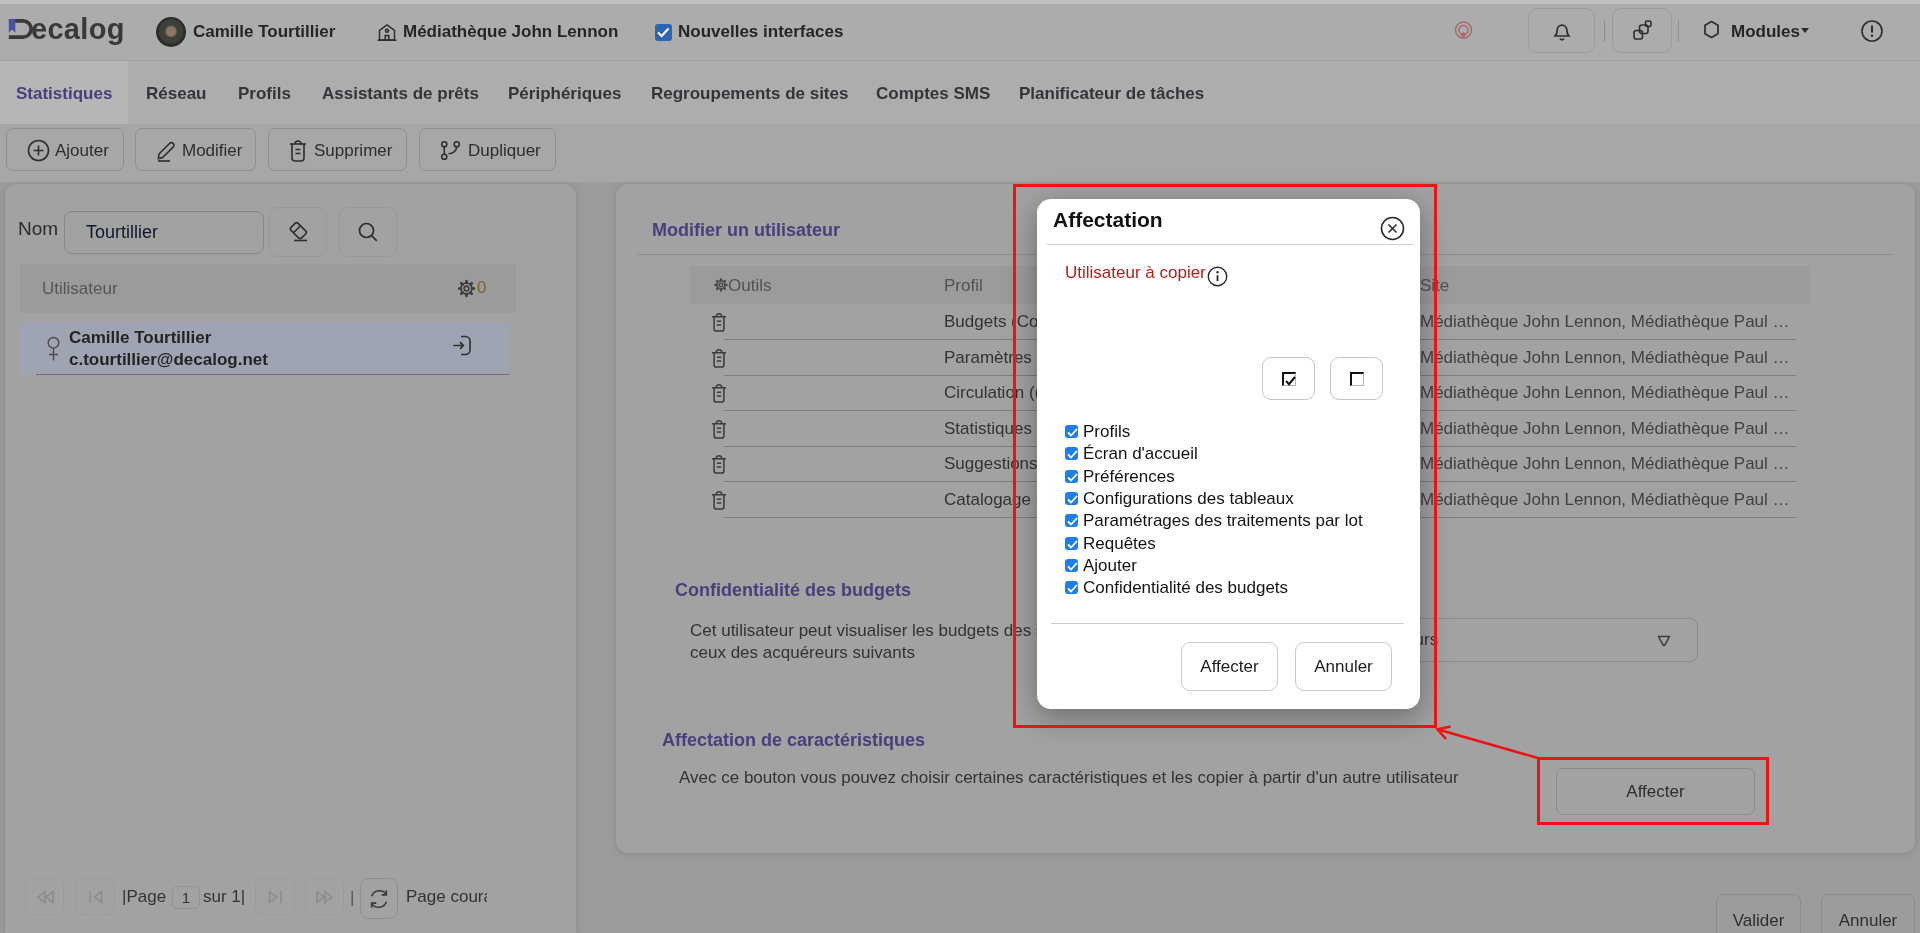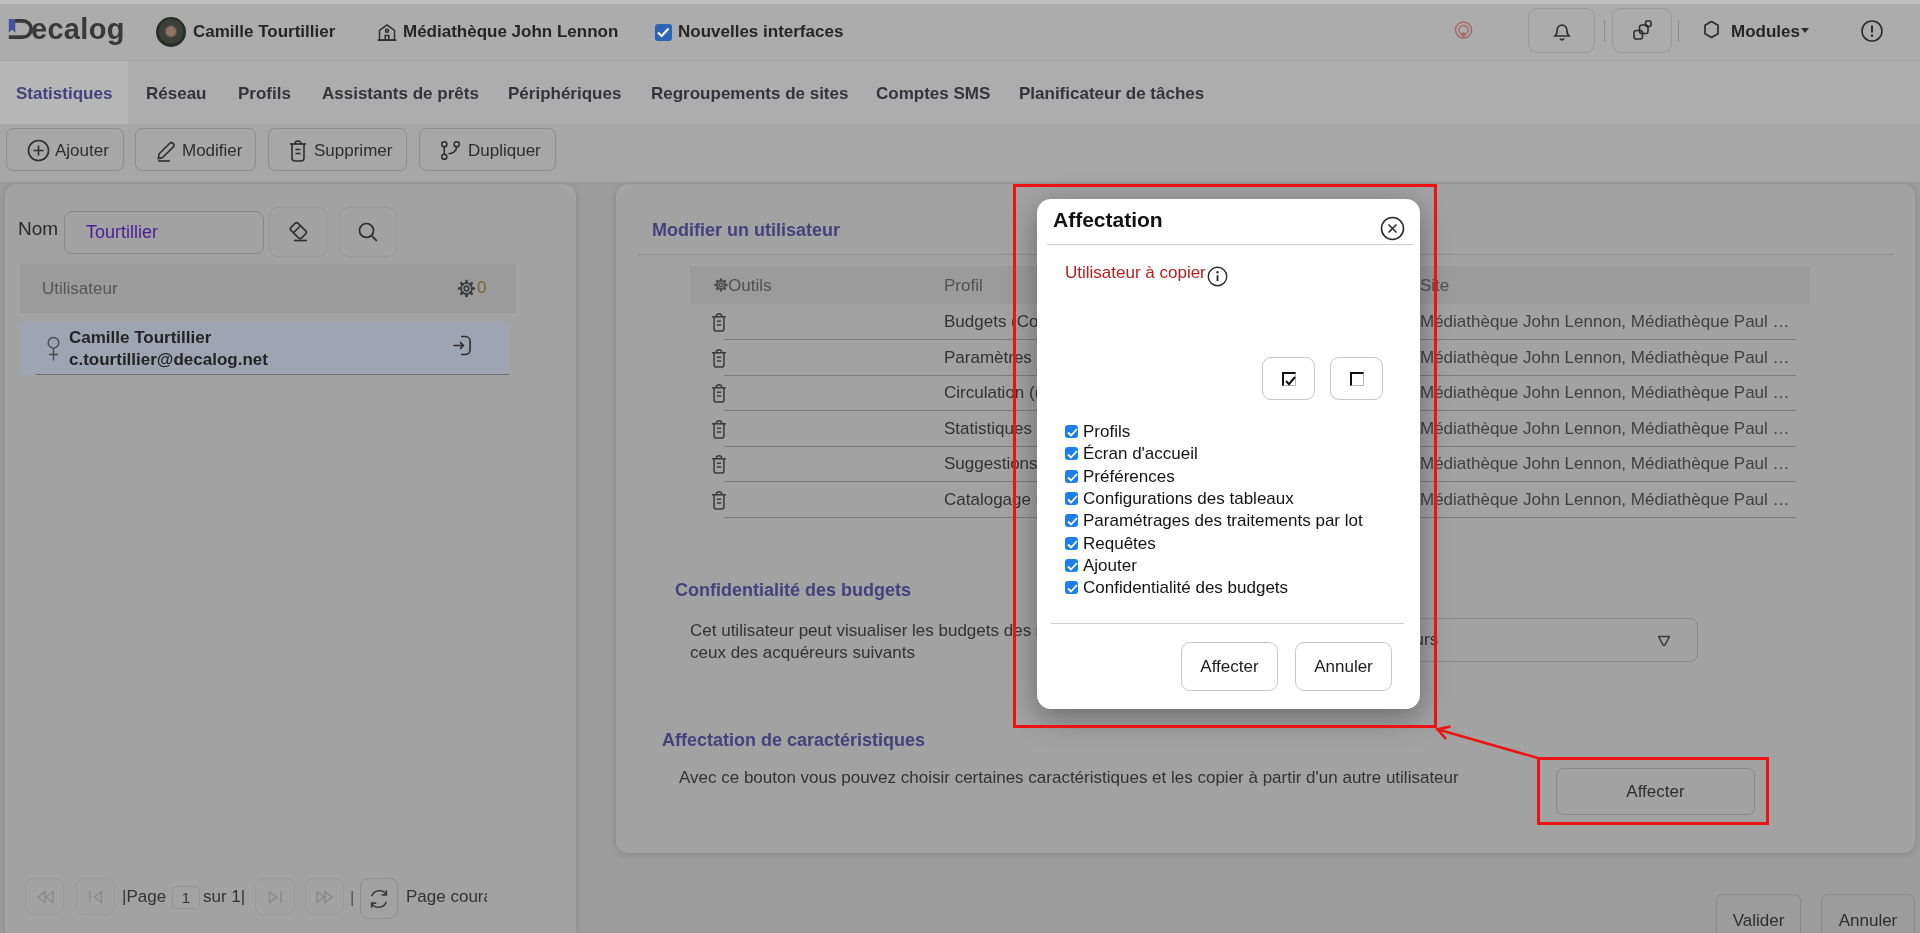--- a/index.html
+++ b/index.html
@@ -49,21 +49,21 @@
 #btnsup { left:268px; width:139px; }
 #btndup { left:419px; width:137px; }
 
 
 #lpanel { left:5px; top:184px; width:571px; height:749px; background:#a2a2a2; border-radius:12px 12px 0 0; box-shadow:0 1px 7px rgba(0,0,0,0.14); }
 #rpanel { left:616px; top:184px; width:1299px; height:669px; background:#a2a2a2; border-radius:12px; box-shadow:0 1px 7px rgba(0,0,0,0.14); }
 
 
 #nomlbl { left:18px; top:218px; font-size:19px; color:#2b2b2b; }
 #nominput { left:64px; top:211px; width:200px; height:43px; border:1px solid #878787; border-radius:8px; }
-#nominput span { position:absolute; left:21px; top:10px; font-size:18px; color:#4c1d95; }
+#nominput span { position:absolute; left:21px; top:10px; font-size:18px; color:#0f172a; }
 .sqbtn { border:1px solid #989898; border-radius:9px; }
 #erasebtn { left:269px; top:207px; width:58px; height:50px; }
 #searchbtn { left:339px; top:207px; width:58px; height:50px; }
 #erasebtn svg,#searchbtn svg { position:absolute; left:50%; top:50%; transform:translate(-50%,-50%); }
 #lhead { left:20px; top:264px; width:496px; height:49px; background:#9b9b9b; }
 #lhead .t { position:absolute; left:22px; top:15px; font-size:17px; color:#565656; }
 #lgear { position:absolute; left:436px; top:14px; }
 #lzero { position:absolute; left:457px; top:14px; font-size:17px; color:#7a6339; }
 #lrow { left:20px; top:322px; width:489px; height:53px; background:#9fa4b2; }
 #lrow .bl { position:absolute; left:16px; right:0; bottom:0; height:1px; background:#6e6e6e; }

